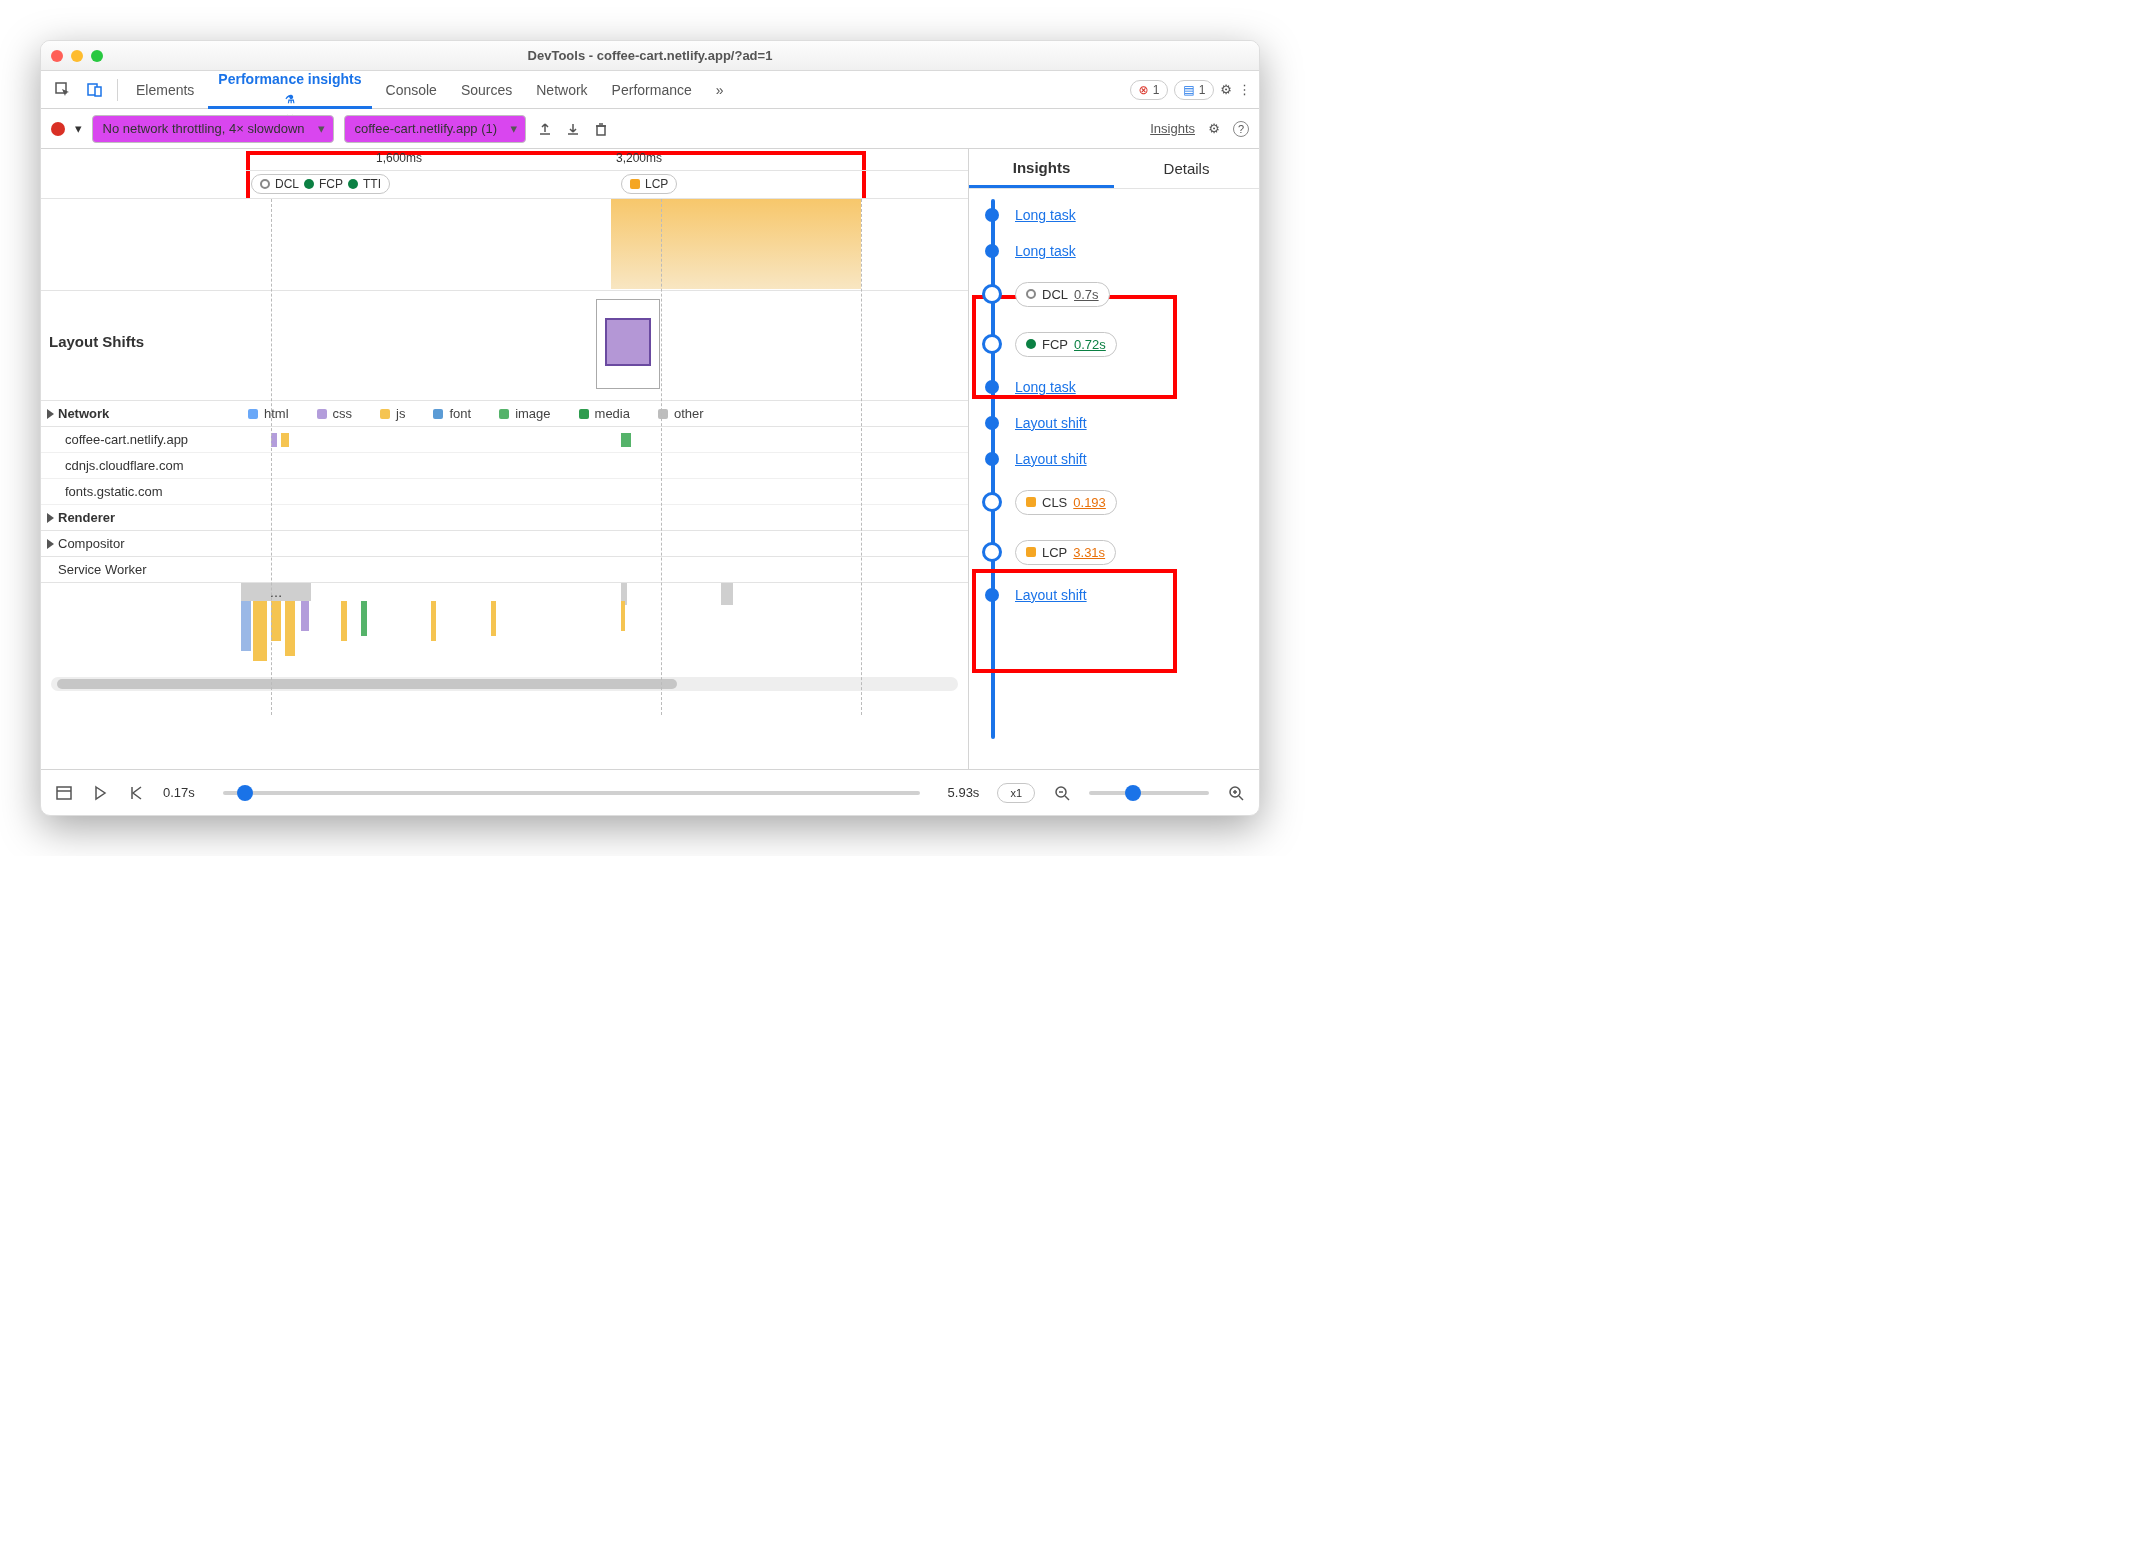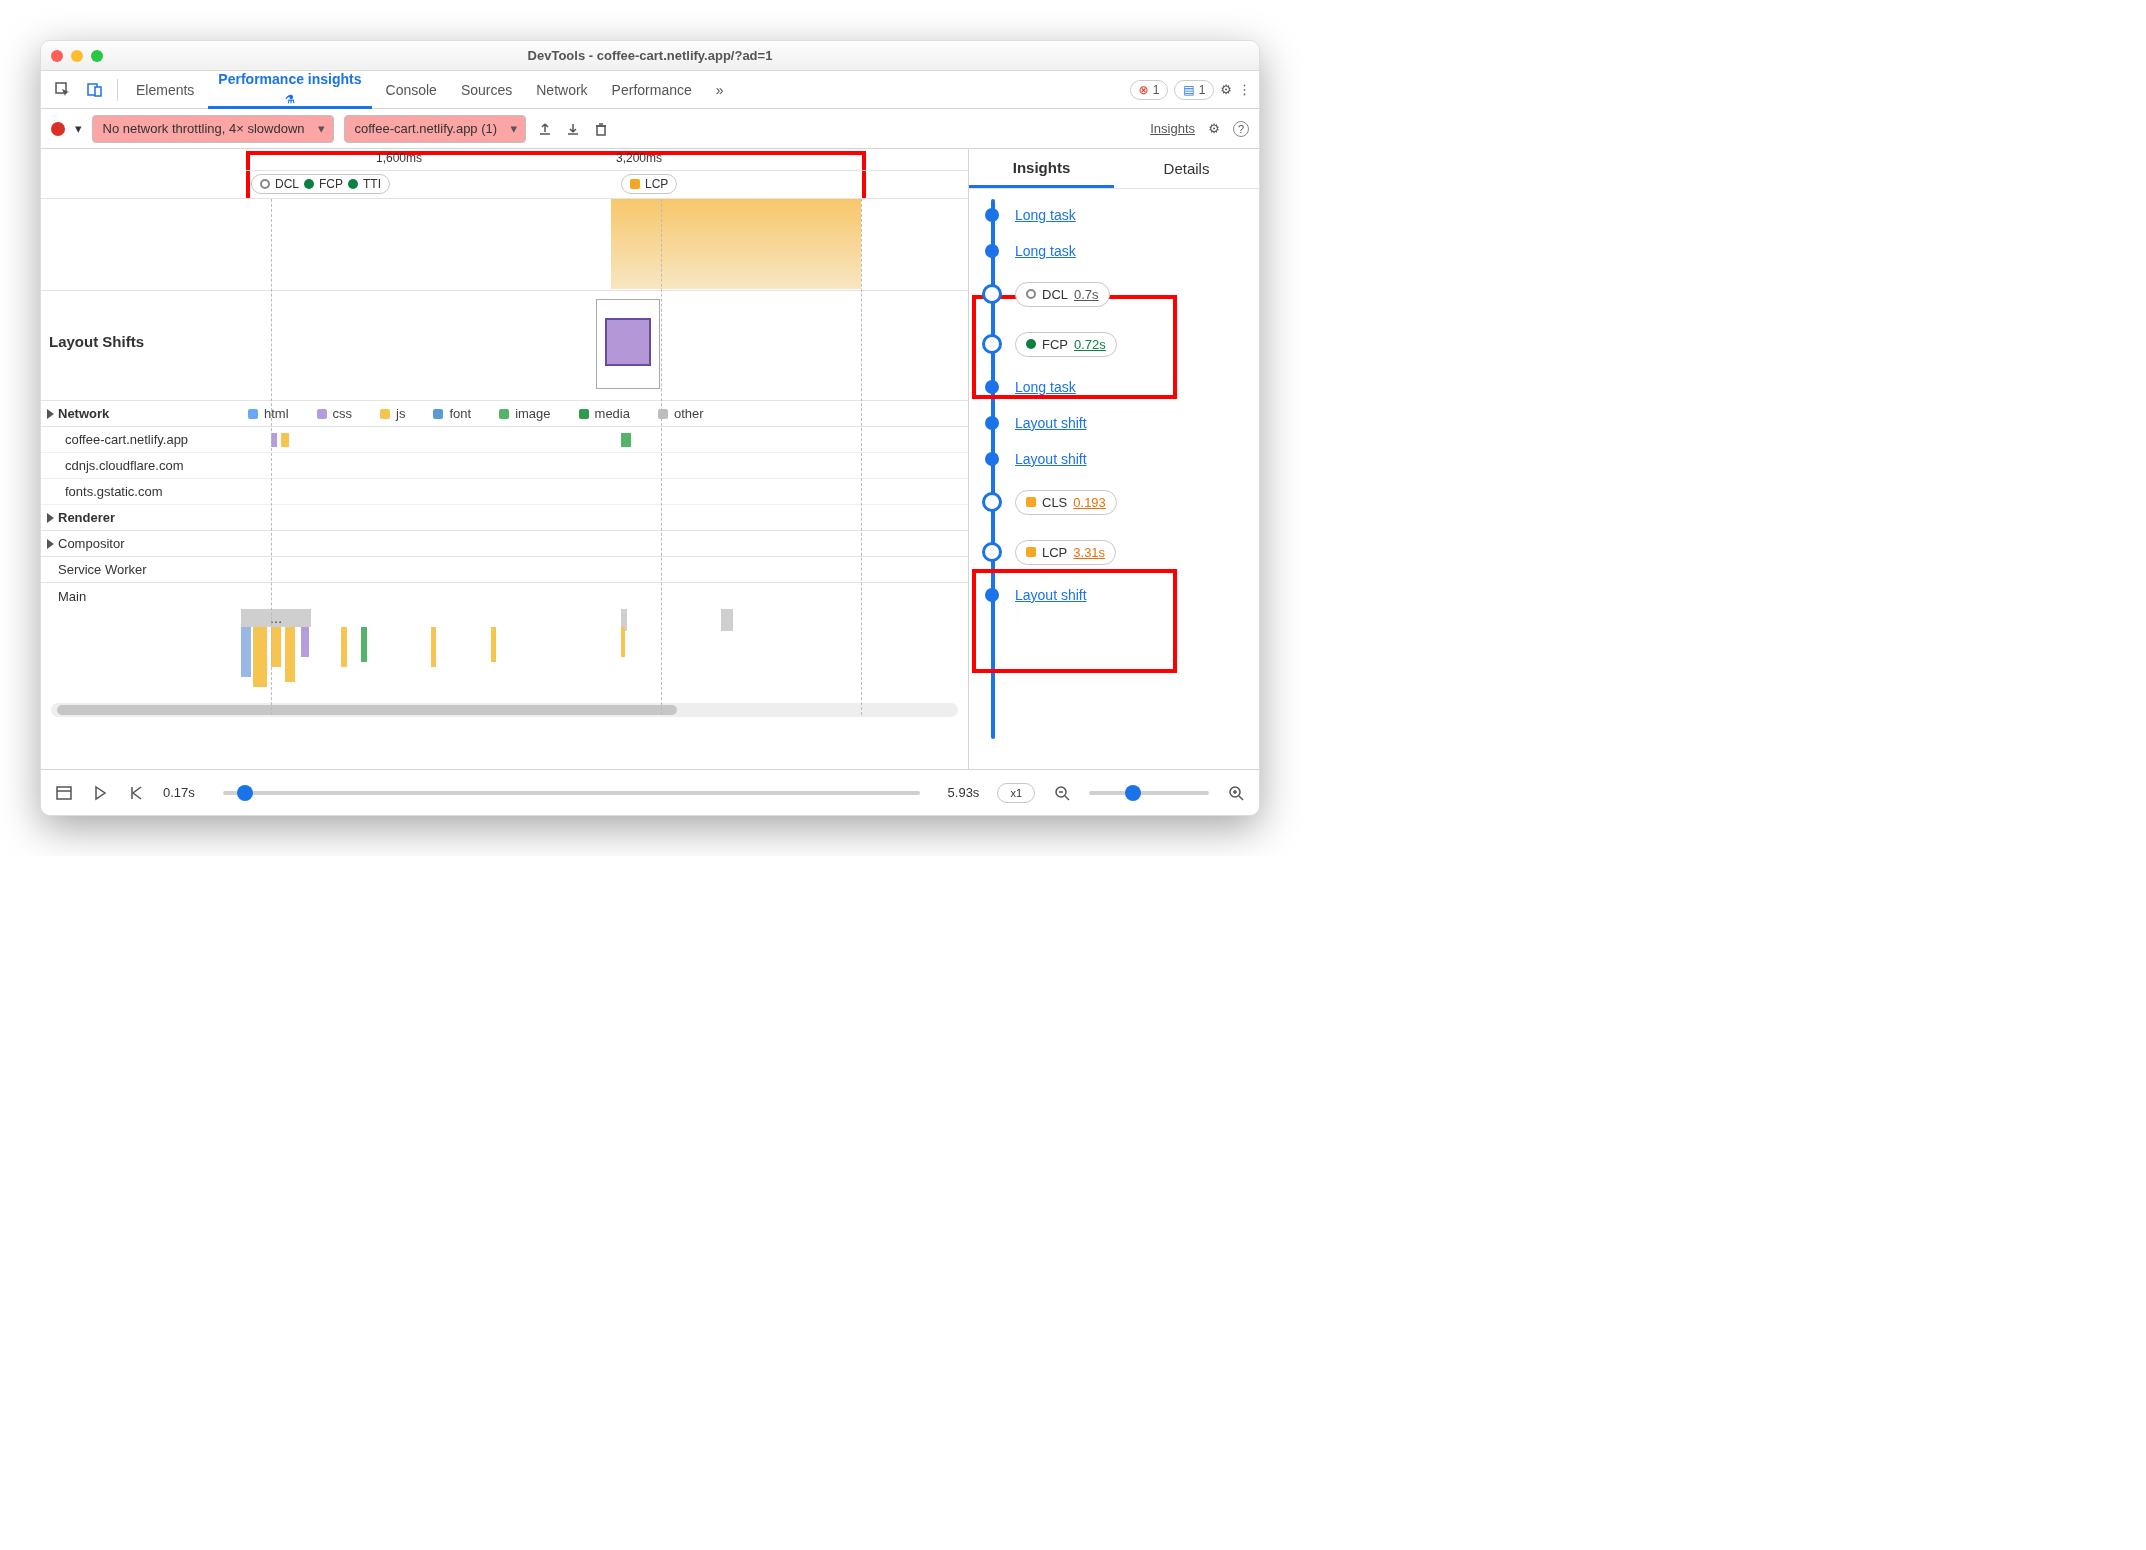--- a/index.html
+++ b/index.html
@@ -16,21 +16,21 @@
   .tab { padding: 0 10px; height:38px; display:flex; align-items:center; gap:6px; font-size:14px; color:#555; }
   .tab.active { color:#1a73e8; border-bottom:3px solid #1a73e8; font-weight:700;flex-direction:column;}
   .tab .flask{ font-size:11px;}
   .tab .x{ font-size:12px; color:#444;}
   .right-icons{ margin-left:auto; display:flex; gap:6px; align-items:center;}
   .pill { border:1px solid #ccc; border-radius:12px; padding:2px 8px; display:inline-flex; gap:4px; align-items:center; font-size:12px; background:#fff;}
   .err-badge{ color:#d93025;} .msg-badge{color:#1a73e8;}
   .gear,.kebab{ color:#555;}
   .toolbar{ height:40px; border-bottom:1px solid #d4d4d4; display:flex; align-items:center; padding:0 10px; gap:10px;}
   .rec-dot{ width:14px;height:14px;border-radius:50%;background:#d93025;}
-  .select{ border:1px solid #c0c0c0; border-radius:4px; height:28px; padding:0 28px 0 10px; display:inline-flex; align-items:center; position:relative; font-size:13px; background:#fca5a5;}
+  .select{ border:1px solid #c0c0c0; border-radius:4px; height:28px; padding:0 28px 0 10px; display:inline-flex; align-items:center; position:relative; font-size:13px; background:#d946ef;}
   .select::after{content:"▾"; position:absolute; right:8px; color:#555;}
   .toolbar .link{ margin-left:auto; text-decoration:underline; color:#555;}
   .ico{ width:18px;height:18px; display:inline-flex; align-items:center; justify-content:center; color:#555;}
   .main{ display:flex; height:620px; position:relative;}
   .timeline-pane{ flex:1; position:relative; overflow:hidden; border-right:1px solid #d4d4d4; background:#fff;}
   .highlight{ position:absolute; border:4px solid #f00; pointer-events:none; }
   .hl-top{ top:2px; left:205px; width:620px; height:60px;}
   .ruler{ height:22px; border-bottom:1px solid #e3e3e3; position:relative; margin-left:205px;}
   .tick{ position:absolute; top:2px; font-size:12px; color:#333;}
   .marker-row{ height:28px; border-bottom:1px solid #e3e3e3; position:relative; margin-left:0;}
@@ -265,23 +265,20 @@
         <div class="tri"></div>
         <div class="lbl">Renderer</div>
       </div>
       <div class="sectionrow">
         <div class="tri"></div>
         <div class="lbl">Compositor</div>
       </div>
       <div class="sectionrow">
         <div class="lbl" style="padding-left:11px">Service Worker</div>
       </div>
-      <div class="sectionrow" style="border:none">
-        <div class="lbl" style="padding-left:11px">Main</div>
-      </div>
 
       <div class="flame">
         <div style="position:absolute;left:0;top:0;width:70px;height:18px;background:#cfcfcf;display:flex;align-items:center;justify-content:center;">…</div>
         <div style="position:absolute;left:0;top:18px;width:10px;height:50px;background:#9ab8e6;"></div>
         <div style="position:absolute;left:12px;top:18px;width:14px;height:60px;background:#f5c451;"></div>
         <div style="position:absolute;left:30px;top:18px;width:10px;height:40px;background:#f5c451;"></div>
         <div style="position:absolute;left:44px;top:18px;width:10px;height:55px;background:#f5c451;"></div>
         <div style="position:absolute;left:60px;top:18px;width:8px;height:30px;background:#b39ddb;"></div>
         <div style="position:absolute;left:100px;top:18px;width:6px;height:40px;background:#f5c451;"></div>
         <div style="position:absolute;left:120px;top:18px;width:6px;height:35px;background:#55b36a;"></div>

